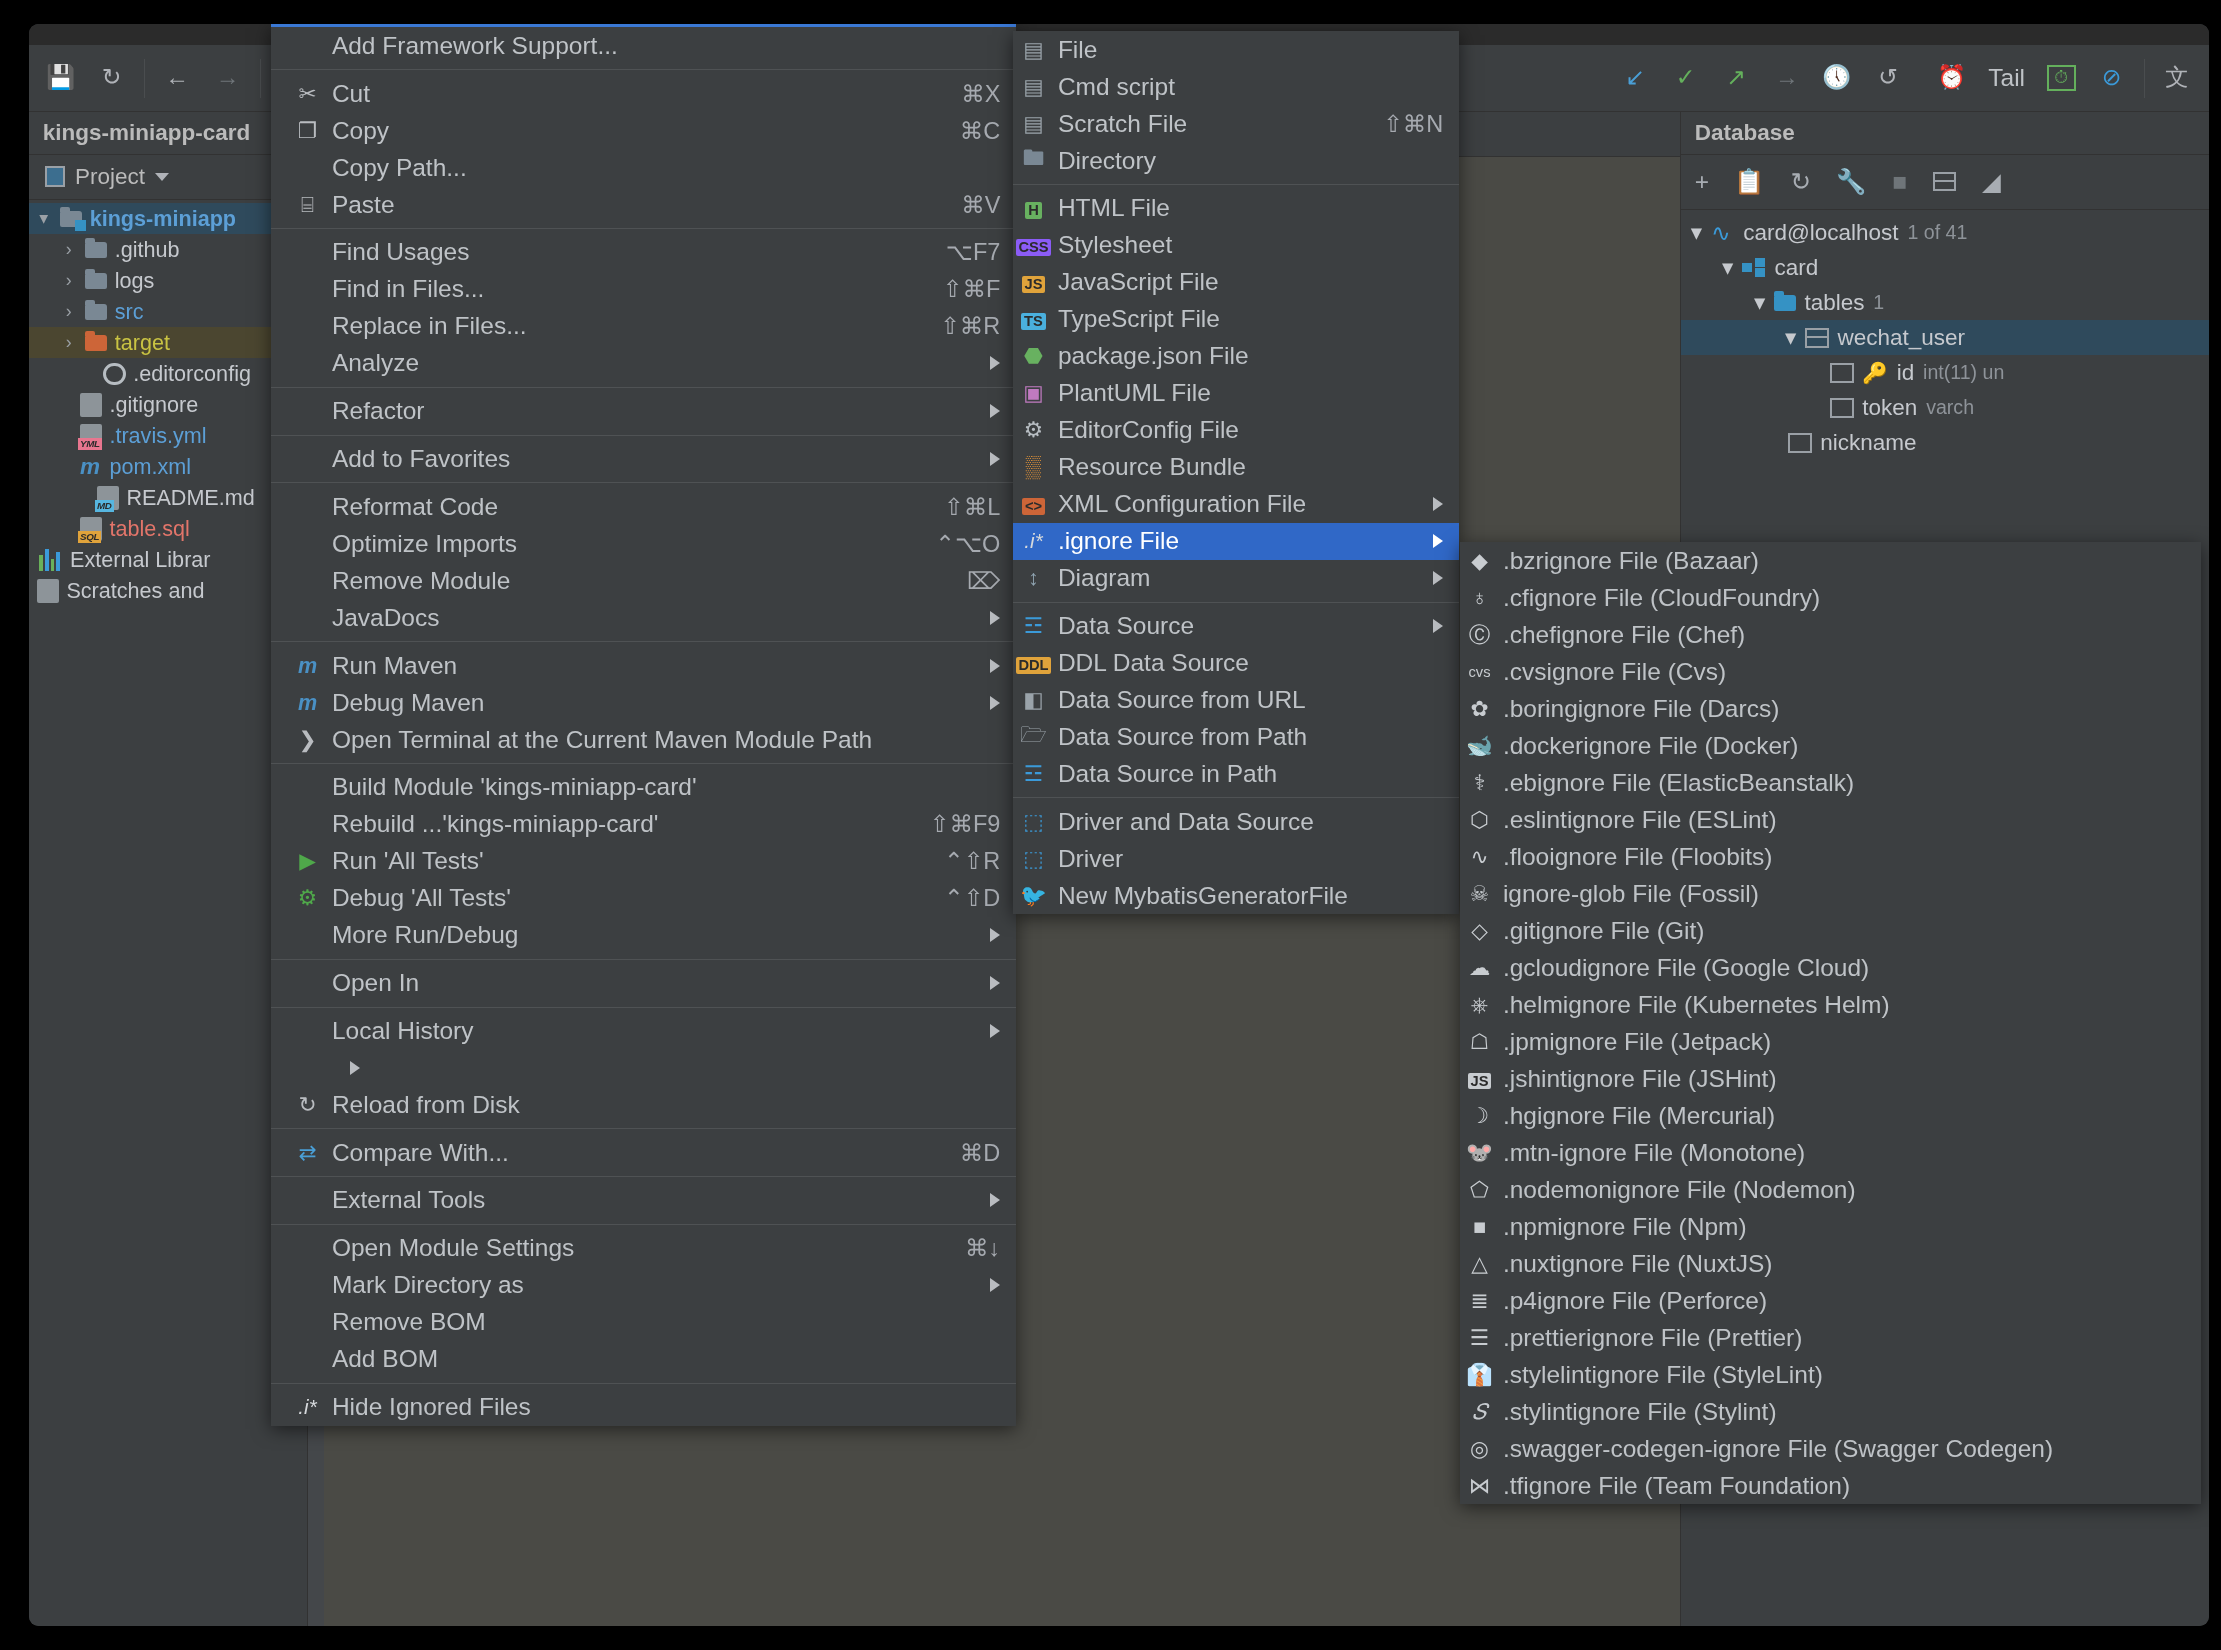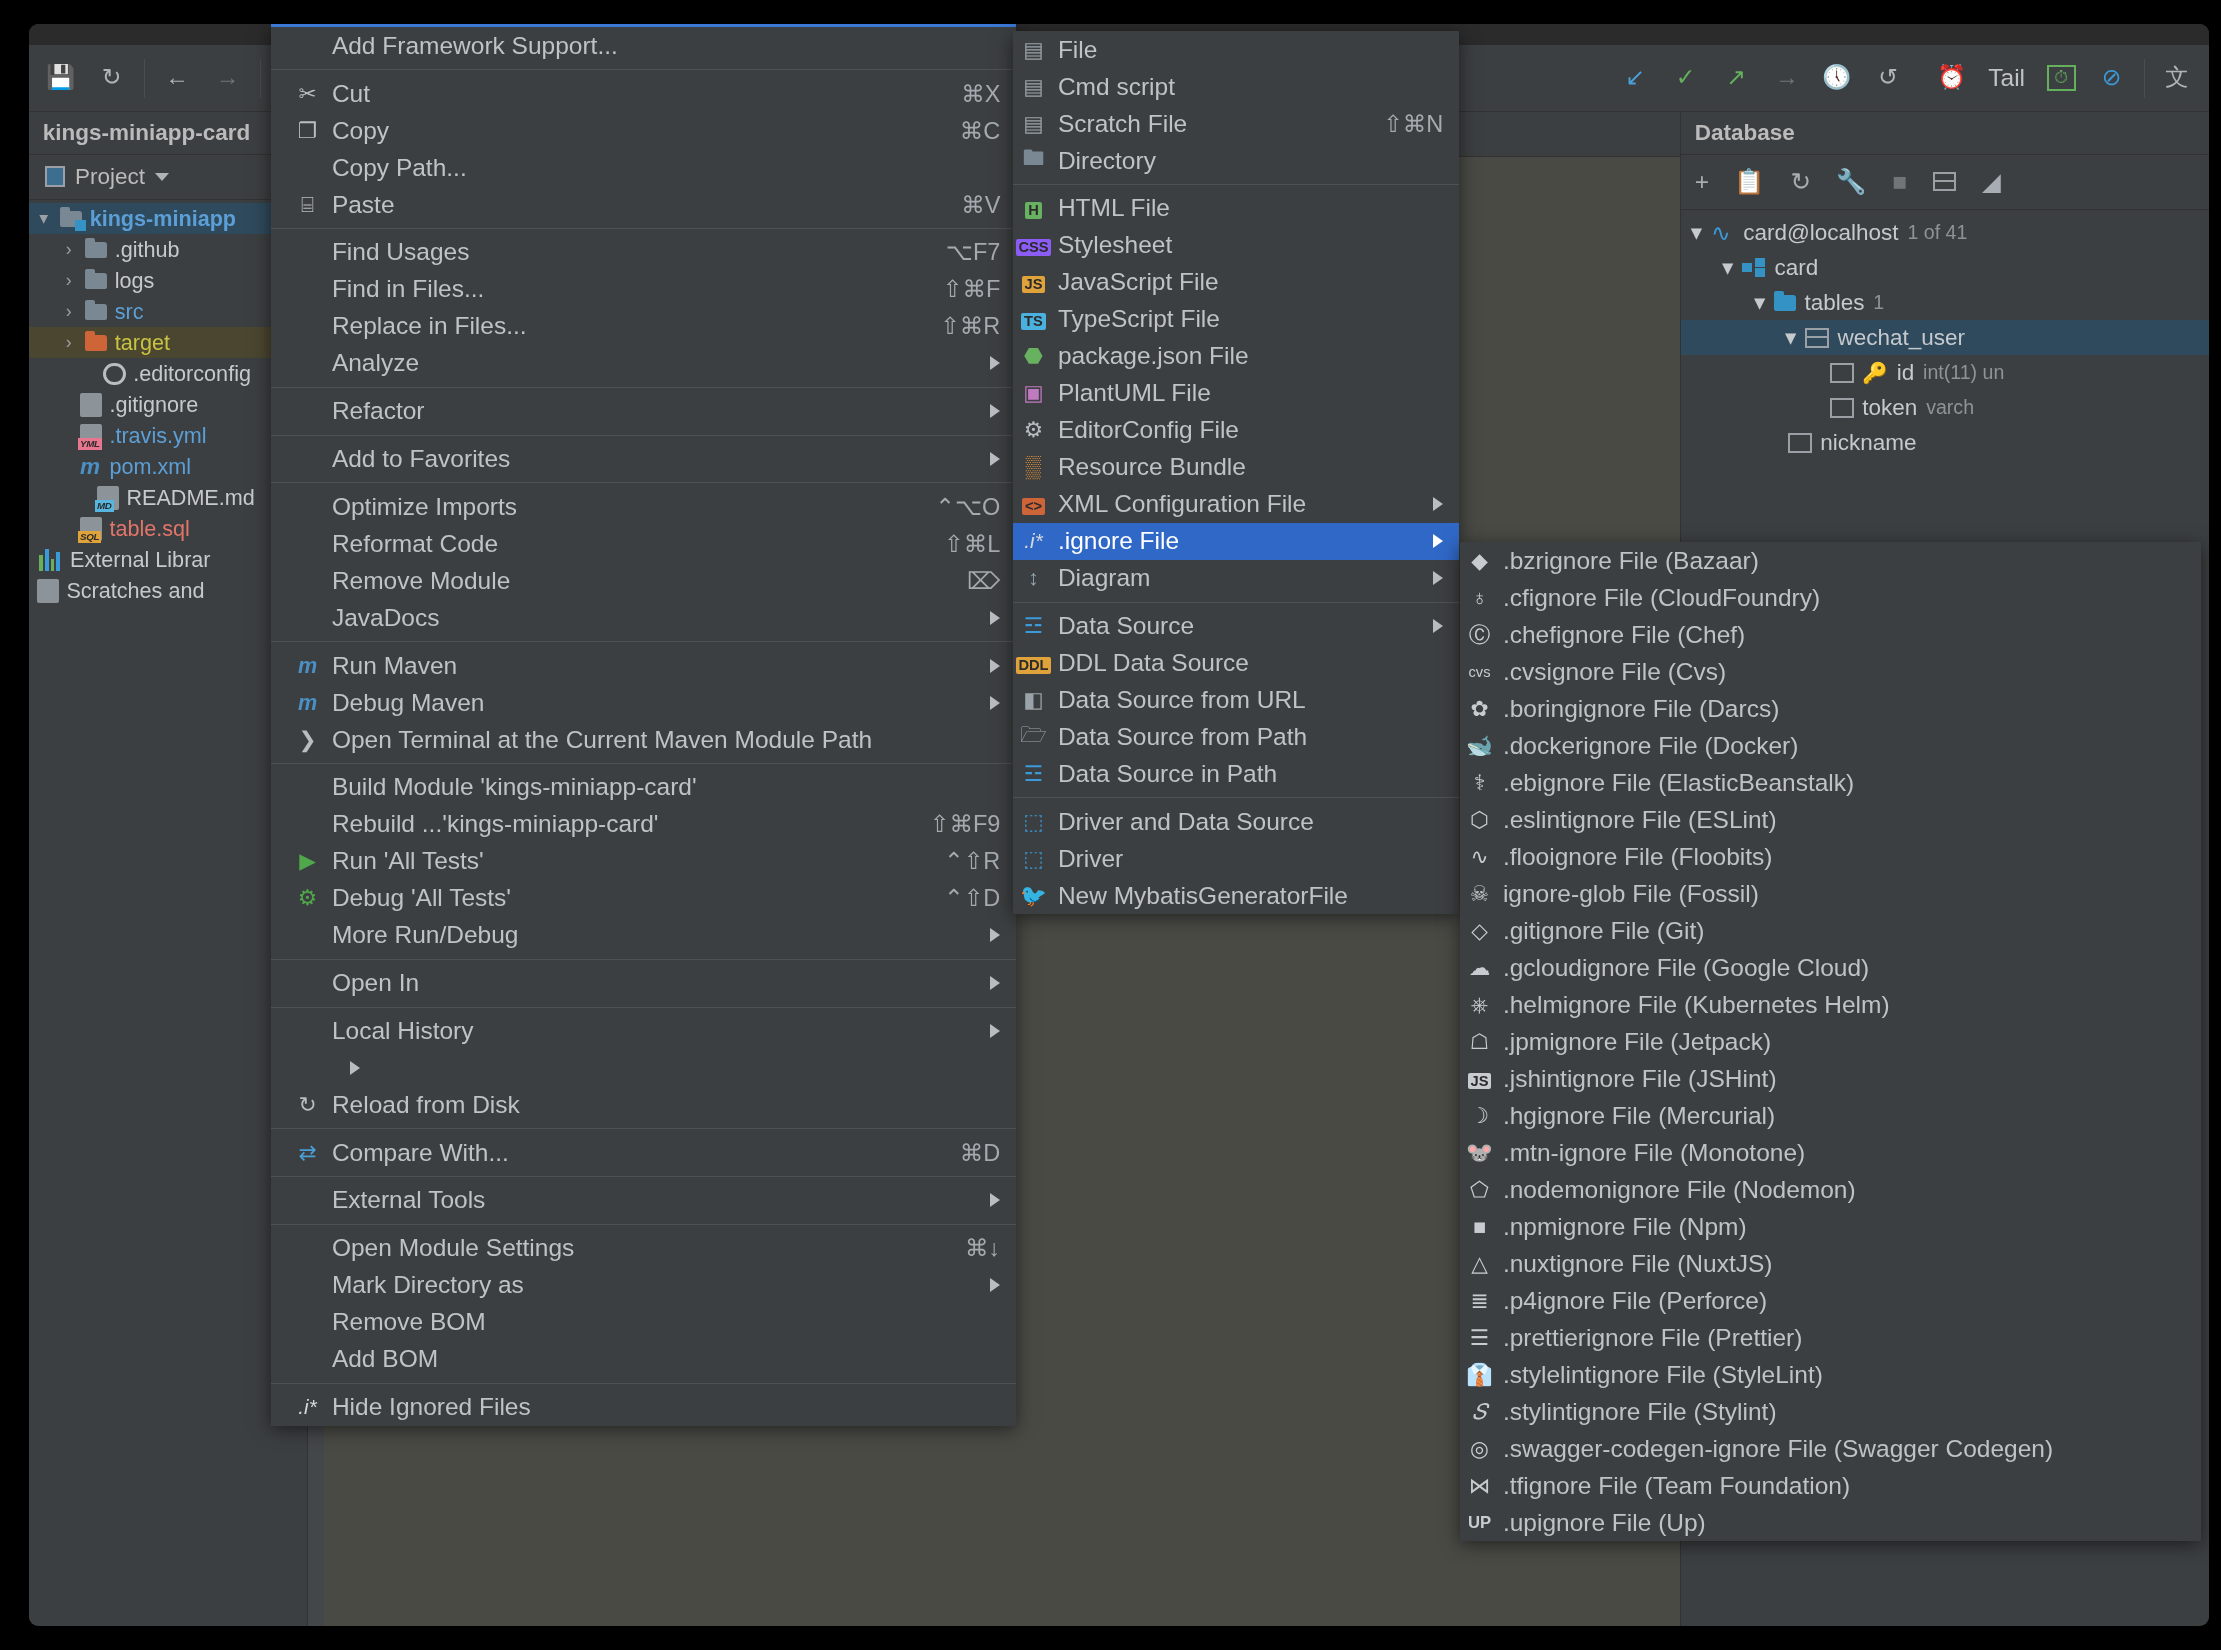--- a/index.html
+++ b/index.html
@@ -365,27 +365,27 @@
         </div>
         <div class="sep"></div>
         <div class="mi">
           <span class="ic"></span>
           <span class="lbl">Add to Favorites</span>
           <span class="arrow"></span>
         </div>
         <div class="sep"></div>
         <div class="mi">
           <span class="ic"></span>
+          <span class="lbl">Reformat Code</span>
+          <span class="acc">⇧⌘L</span>
+        </div>
+        <div class="mi">
+          <span class="ic"></span>
           <span class="lbl">Optimize Imports</span>
           <span class="acc">⌃⌥O</span>
-        </div>
-        <div class="mi">
-          <span class="ic"></span>
-          <span class="lbl">Reformat Code</span>
-          <span class="acc">⇧⌘L</span>
         </div>
         <div class="mi">
           <span class="ic"></span>
           <span class="lbl">Remove Module</span>
           <span class="acc">⌦</span>
         </div>
         <div class="mi">
           <span class="ic"></span>
           <span class="lbl">JavaDocs</span>
           <span class="arrow"></span>
@@ -693,21 +693,17 @@
           <span class="lbl">.stylintignore File (Stylint)</span>
         </div>
         <div class="mi">
           <span class="ic" style="color:#c8ccd0;">◎</span>
           <span class="lbl">.swagger-codegen-ignore File (Swagger Codegen)</span>
         </div>
         <div class="mi">
           <span class="ic" style="color:#c8ccd0;">⋈</span>
           <span class="lbl">.tfignore File (Team Foundation)</span>
         </div>
-        <div class="mi">
-          <span class="ic" style="color:#c8ccd0;font-size:16.7px;font-weight:bold">UP</span>
-          <span class="lbl">.upignore File (Up)</span>
-        </div>
       </div>
   </div>
 
 </div>
 
 
 </body></html>

